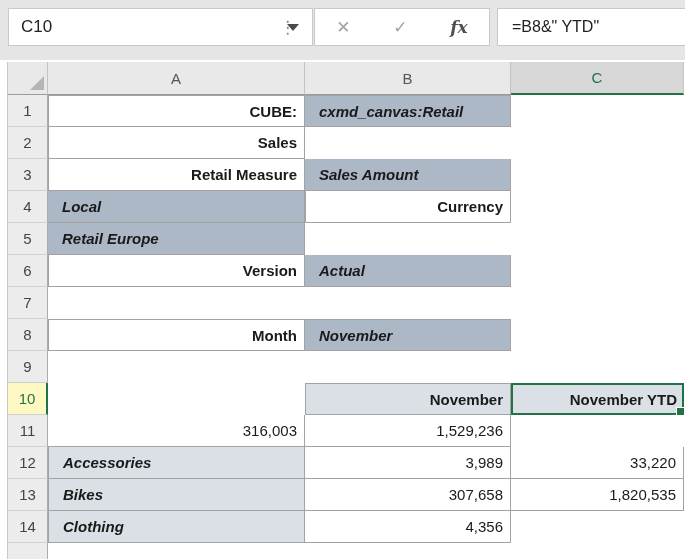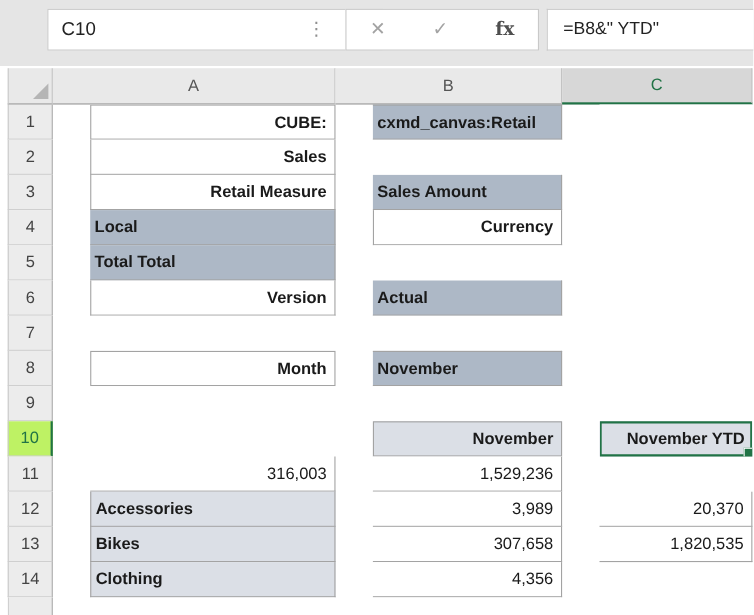--- a/index.html
+++ b/index.html
@@ -3,30 +3,30 @@
 <meta charset="utf-8">
 <style>
   * { margin:0; padding:0; box-sizing:border-box; }
   html,body { width:685px; height:559px; }
   body { font-family:"Liberation Sans","DejaVu Sans",sans-serif; background:#fff; overflow:hidden; }
   .app { width:685px; height:559px; position:relative; background:#fff; }
 
   
   .topbar { position:relative; width:685px; height:60px; background:#e5e5e5; }
   .namebox { position:absolute; left:8px; top:8px; width:305px; height:38px;
-             background:#fff; border:1px solid #c9c9c9; display:flex; align-items:center; cursor:pointer;margin-left:35px; }
+             background:#fff; border:1px solid #c9c9c9; display:flex; align-items:center; cursor:pointer; }
   .namebox-text { flex:1; padding-left:12px; font-size:17px; color:#222; }
   .nb-arrow { width:0; height:0; border-left:6px solid transparent; border-right:6px solid transparent;
               border-top:7px solid #4a4a4a; margin-right:13px; }
   .dots { position:absolute; left:279px; top:8px; height:38px; display:flex; align-items:center;
           color:#8f8f8f; font-size:17px; letter-spacing:0; }
   .fbtns { position:absolute; left:314px; top:8px; width:176px; height:38px; background:#fff;
            border:1px solid #c9c9c9; display:flex; align-items:center; justify-content:space-around; }
   .fbtn { color:#a3a3a3; font-size:17px; cursor:pointer; }
-  .fbtn.fx { font-family:"DejaVu Serif","Liberation Serif",serif; 
+  .fbtn.fx { font-family:"DejaVu Serif","Liberation Serif",serif; font-style:italic;
              color:#4f4f4f; font-size:17px; font-weight:600; }
   .formulabar { position:absolute; left:497px; top:8px; width:188px; height:38px; background:#fff;
                 border:1px solid #c9c9c9; border-right:none; display:flex; align-items:center;
                 padding-left:14px; font-size:16px; color:#222; cursor:text; }
 
   
   .sheet { position:relative; width:685px; height:499px; background:#fff; padding-left:7px; overflow:hidden; }
   .colheaders { display:grid; grid-template-columns:41px 257px 206px 173px; height:33px; margin-top:2px; }
   .cornerh { background:#e9e9e9; border-right:1px solid #c3c3c3; border-bottom:1px solid #9b9b9b;
              border-left:1px solid #c9c9c9; position:relative; cursor:pointer; }
@@ -34,27 +34,27 @@
          border-bottom:14px solid #b5b5b5; border-left:14px solid transparent; }
   .colh { background:#e9e9e9; border-right:1px solid #c3c3c3; border-bottom:1px solid #9b9b9b;
           color:#555; font-size:15px; display:flex; align-items:center; justify-content:center; cursor:pointer; }
   .colh.selh { background:#d7d7d7; color:#217346; border-bottom:2px solid #217346; }
 
   .trow { display:grid; grid-template-columns:41px 257px 206px 173px; height:32px; }
   .trow.partial { height:18px; overflow:hidden; }
   .rowh { background:#ececec; border-right:1px solid #ababab; border-bottom:1px solid #cfcfcf;
           border-left:1px solid #c9c9c9; color:#444; font-size:15px;
           display:flex; align-items:center; justify-content:center; cursor:pointer; }
-  .rowh.selrowh { background:#bef264; color:#217346; border-right:2px solid #217346; }
+  .rowh.selrowh { background:#fef9c3; color:#217346; border-right:2px solid #217346; }
 
   .cell { font-size:15px; color:#1a1a1a; display:flex; align-items:center; background:#fff;
-          white-space:nowrap; overflow:hidden; cursor:cell;margin-left:34px; }
+          white-space:nowrap; overflow:hidden; cursor:cell; }
   .cell.bold { font-weight:bold; }
   .cell.alr { justify-content:flex-end; padding-right:7px; }
-  .cell.all { justify-content:flex-start; padding-left:4px; }
+  .cell.all { justify-content:flex-start; padding-left:14px;font-style:italic; }
   .cell.fillp { background:#adb8c6; }
   .cell.fillh { background:#dbdfe6; }
   .cell.bd { border-right:1px solid #a3a3a3; border-bottom:1px solid #a3a3a3; }
   .cell.bt { border-top:1px solid #a3a3a3; }
   .cell.bl { border-left:1px solid #a3a3a3; }
   .cell.selcell { position:relative; z-index:3; box-shadow:inset 0 0 0 2px #217346; }
   .cell.selcell::after { content:""; position:absolute; right:-1px; bottom:-1px; width:7px; height:7px;
                          background:#217346; border:1px solid #fff; z-index:4; }
 </style>
 </head>
@@ -106,21 +106,21 @@
           <div class="cell"></div>
         </div>
         <div class="trow">
           <div class="rowh">4</div>
           <div class="cell bold all fillp bd">Local</div>
           <div class="cell bold alr bd bl">Currency</div>
           <div class="cell"></div>
         </div>
         <div class="trow">
           <div class="rowh">5</div>
-          <div class="cell bold all fillp bd">Total Total</div>
+          <div class="cell bold all fillp bd">Retail Europe</div>
           <div class="cell"></div>
         </div>
         <div class="trow">
           <div class="rowh">6</div>
           <div class="cell bold alr bd bl">Version</div>
           <div class="cell bold all fillp bd">Actual</div>
           <div class="cell"></div>
         </div>
         <div class="trow">
           <div class="rowh">7</div>
@@ -148,21 +148,21 @@
         </div>
         <div class="trow">
           <div class="rowh">11</div>
           <div class="cell alr bd">316,003</div>
           <div class="cell alr bd">1,529,236</div>
         </div>
         <div class="trow">
           <div class="rowh">12</div>
           <div class="cell bold all fillh bd bl">Accessories</div>
           <div class="cell alr bd">3,989</div>
-          <div class="cell alr bd">20,370</div>
+          <div class="cell alr bd">33,220</div>
         </div>
         <div class="trow">
           <div class="rowh">13</div>
           <div class="cell bold all fillh bd bl">Bikes</div>
           <div class="cell alr bd">307,658</div>
           <div class="cell alr bd">1,820,535</div>
         </div>
         <div class="trow">
           <div class="rowh">14</div>
           <div class="cell bold all fillh bd bl">Clothing</div>

